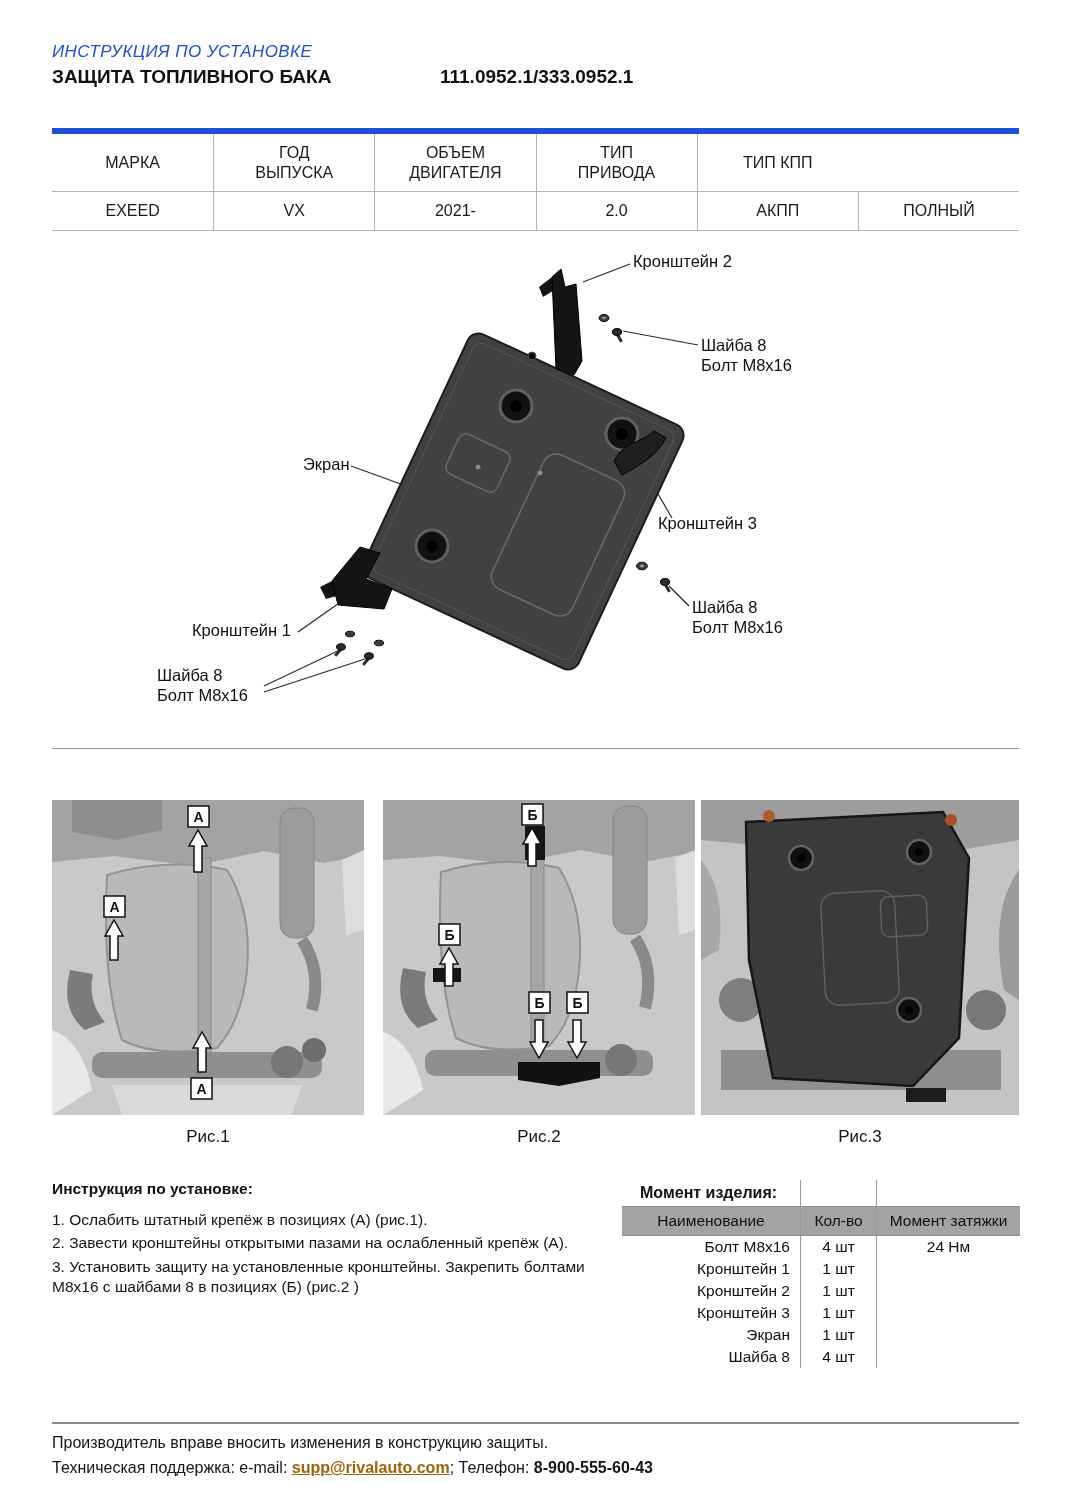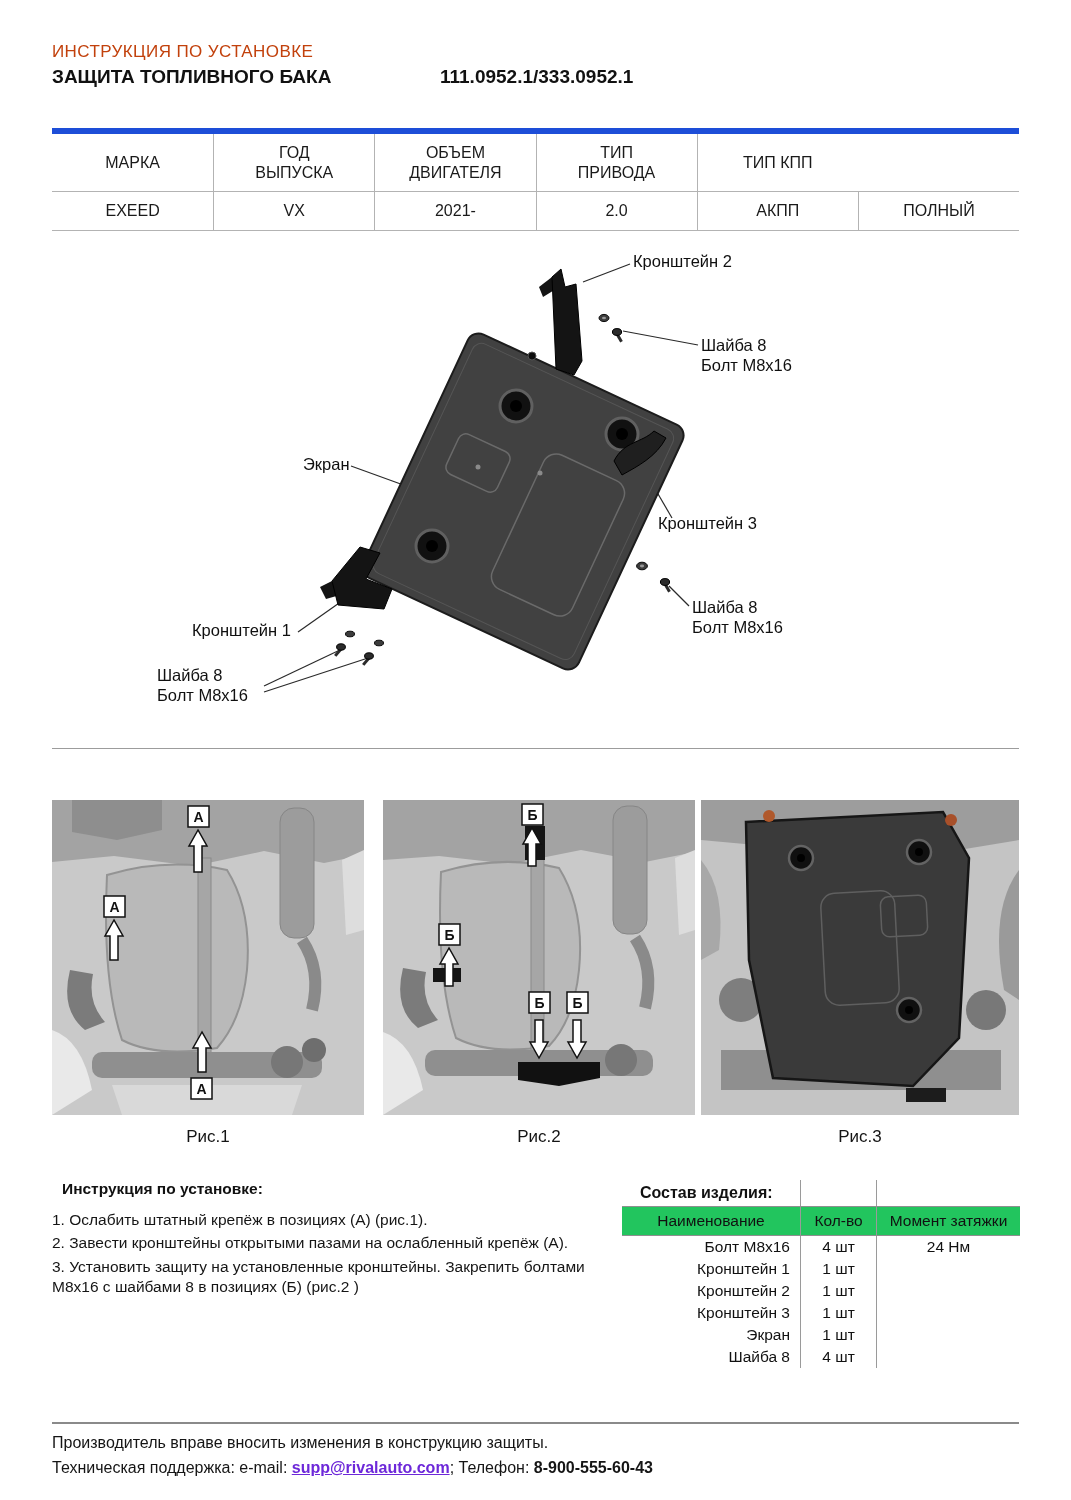--- a/index.html
+++ b/index.html
@@ -2,21 +2,21 @@
 <html><head>
 <meta charset="utf-8">
 <style>
   *{margin:0;padding:0;box-sizing:border-box;}
   html,body{background:#ffffff;}
   .page{position:relative;width:1071px;height:1500px;background:#fff;
         font-family:"Liberation Sans",sans-serif;color:#111;overflow:hidden;margin:0 auto;}
   .abs{position:absolute;}
 
   
-  .doc-type{left:52px;top:42px;font-size:17px;letter-spacing:.4px;color:#c2410c;}
+  .doc-type{left:52px;top:42px;font-size:17px;letter-spacing:.4px;color:#1d4ed8;font-style:italic;}
   .doc-title{left:52px;top:66px;font-size:19px;font-weight:700;}
   .doc-part{left:440px;top:66px;font-size:19px;font-weight:700;}
 
   
   .spec-table{left:52px;top:128px;width:967px;border-top:6px solid #1d4ed8;border-bottom:1px solid #b3b3b3;}
   .spec-row{display:grid;grid-template-columns:repeat(6,1fr);}
   .spec-head{height:58px;border-bottom:1px solid #b3b3b3;}
   .spec-data{height:38px;}
   .spec-cell{display:flex;flex-direction:column;justify-content:center;align-items:center;
              font-size:16px;color:#1a1a1a;text-align:center;}
@@ -32,37 +32,37 @@
 
   
   .figs{left:0;top:795px;width:1071px;height:370px;}
   .fig-panel{position:absolute;top:5px;height:315px;background:#c6c6c6;overflow:hidden;}
   .fig-caption{position:absolute;top:332px;font-size:17px;text-align:center;color:#141414;}
   .arrow-letter{font-family:"Liberation Sans",sans-serif;font-size:14px;font-weight:700;
                 text-anchor:middle;fill:#111;}
 
   
   .instr{left:52px;top:1180px;width:545px;}
-  .instr-title{font-size:15.5px;font-weight:700;margin-bottom:12px;margin-left:10px;}
+  .instr-title{font-size:15.5px;font-weight:700;margin-bottom:12px;}
   .instr-step{font-size:15.5px;line-height:1.32;margin-bottom:3px;color:#151515;}
 
   .parts{left:622px;top:1180px;width:398px;font-size:15.5px;}
   .parts-grid{display:grid;grid-template-columns:178px 76px 144px;}
   .p-cell{display:flex;align-items:center;justify-content:center;min-height:22px;}
   .p-bl{border-left:1px solid #9a9a9a;}
   .p-title{justify-content:flex-start;padding-left:18px;font-size:16px;font-weight:700;min-height:26px;}
-  .p-head{background:#22c55e;border-top:1px solid #8f8f8f;border-bottom:1px solid #8f8f8f;
+  .p-head{background:#a3a3a3;border-top:1px solid #8f8f8f;border-bottom:1px solid #8f8f8f;
           min-height:30px;font-size:15.5px;}
   .p-name{justify-content:flex-end;padding-right:10px;}
 
   
   .footer-rule{left:52px;top:1422px;width:967px;border-top:2px solid #8a8a8a;}
   .f1{left:52px;top:1434px;font-size:16px;color:#151515;}
   .f2{left:52px;top:1459px;font-size:16px;color:#151515;}
-  .email{color:#6d28d9;font-weight:700;text-decoration:underline;cursor:pointer;}
+  .email{color:#a16207;font-weight:700;text-decoration:underline;cursor:pointer;}
   .phone{font-weight:700;}
 </style>
 </head>
 <body>
 
 <div class="page">
 
   <div class="abs doc-type">ИНСТРУКЦИЯ ПО УСТАНОВКЕ</div>
   <div class="abs doc-title">ЗАЩИТА ТОПЛИВНОГО БАКА</div>
   <div class="abs doc-part">111.0952.1/333.0952.1</div>
@@ -306,21 +306,21 @@
 
   <div class="abs instr">
     <div class="instr-title">Инструкция по установке:</div>
     <div class="instr-step">1. Ослабить штатный крепёж в позициях (А) (рис.1).</div>
     <div class="instr-step">2. Завести кронштейны открытыми пазами на ослабленный крепёж (А).</div>
     <div class="instr-step">3. Установить защиту на установленные кронштейны. Закрепить болтами М8х16 с шайбами 8 в позициях (Б) (рис.2 )</div>
   </div>
 
   <div class="abs parts">
     <div class="parts-grid">
-      <div class="p-cell p-title">Состав изделия:</div>
+      <div class="p-cell p-title">Момент изделия:</div>
       <div class="p-cell p-bl"></div>
       <div class="p-cell p-bl"></div>
 
       <div class="p-cell p-head">Наименование</div>
       <div class="p-cell p-head p-bl">Кол-во</div>
       <div class="p-cell p-head p-bl">Момент затяжки</div>
 
       <div class="p-cell p-name">Болт М8х16</div>
       <div class="p-cell p-bl">4 шт</div>
       <div class="p-cell p-bl">24 Нм</div>

